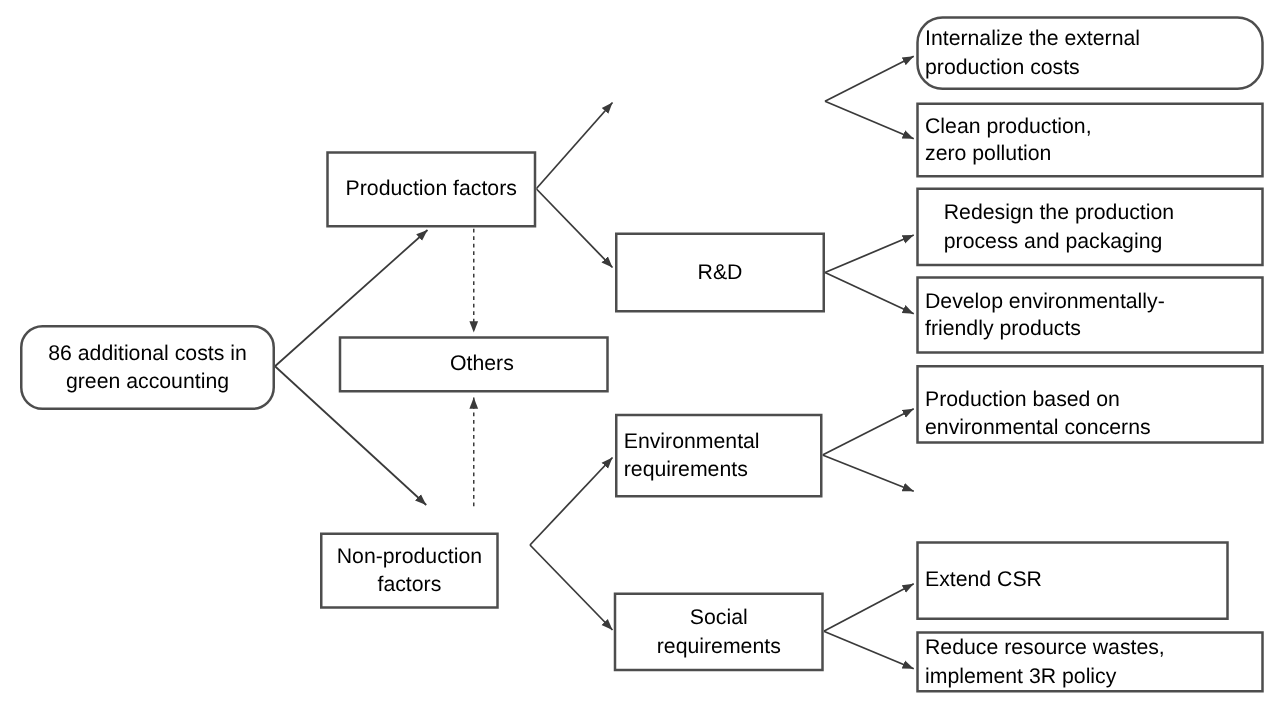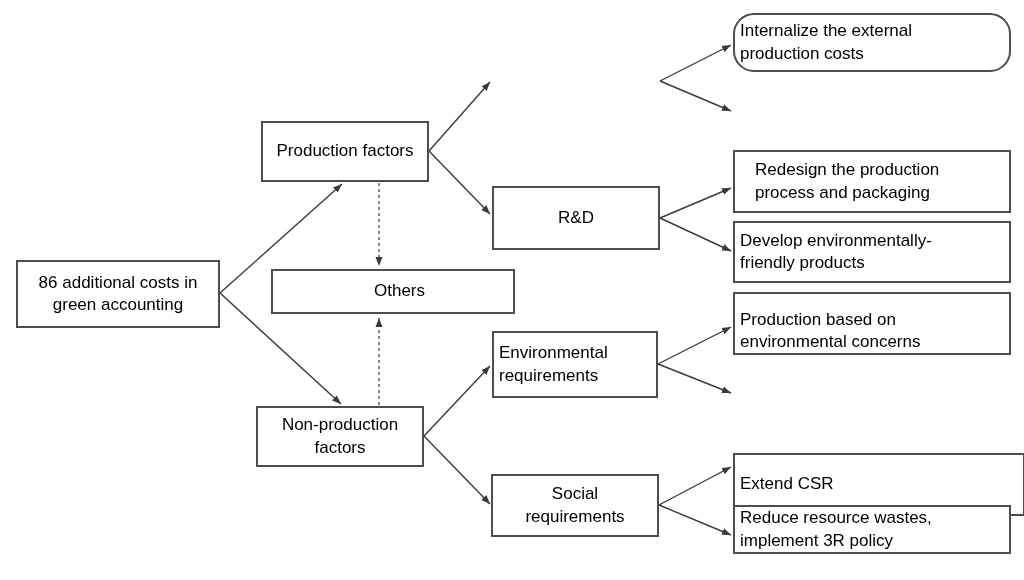--- a/index.html
+++ b/index.html
@@ -20,35 +20,35 @@
     display: flex;
     align-items: center;
     font-size: 17px;
     line-height: 1.3;
   }
   .node .lbl { white-space: pre-line; width: 100%; }
   .c { text-align: center; }
   .l { text-align: left; padding-left: 5px; }
   .l .lbl { width: auto; }
 
-  #n-root    { left: 16px;  top: 260px; width: 204px; height: 68px; }
+  #n-root    { left: 16px;  top: 260px; width: 204px; height: 68px; border-radius: 18px; }
   #n-pf      { left: 261px; top: 121px; width: 168px; height: 61px; }
-  #n-others  { left: 271px; top: 269px; width: 244px; height: 45px; padding-left: 13px; }
-  #n-npf     { left: 256px; top: 406px; width: 168px; height: 61px; }
+  #n-others  { left: 271px; top: 269px; width: 216px; height: 45px; padding-left: 13px; }
+  #n-npf     { left: 256px; top: 426px; width: 143px; height: 61px; }
   #n-product { left: 492px; top: 50px;  width: 168px; height: 63px; }
   #n-rnd     { left: 492px; top: 186px; width: 168px; height: 64px; }
   #n-env     { left: 492px; top: 331px; width: 166px; height: 67px; }
   #n-social  { left: 491px; top: 474px; width: 168px; height: 63px; }
   #n-leaf1   { left: 733px; top: 13px;  width: 278px; height: 59px; border-radius: 21px; }
   #n-leaf2   { left: 733px; top: 82px;  width: 278px; height: 60px; }
   #n-leaf3   { left: 733px; top: 150px; width: 278px; height: 63px; padding-left: 20px; }
   #n-leaf4   { left: 733px; top: 221px; width: 278px; height: 62px; }
   #n-leaf5   { left: 733px; top: 292px; width: 278px; height: 63px; align-items: flex-end; }
   #n-leaf6   { left: 733px; top: 363px; width: 278px; height: 62px; }
-  #n-leaf7   { left: 733px; top: 433px; width: 292px; height: 63px; margin-top: 20px; }
+  #n-leaf7   { left: 733px; top: 433px; width: 250px; height: 63px; }
   #n-leaf8   { left: 733px; top: 505px; width: 278px; height: 49px; }
 
   svg.connectors {
     position: absolute;
     left: 0; top: 0;
     width: 1024px; height: 580px;
     pointer-events: none;
   }
   .sl { stroke: #3a3a3a; stroke-width: 1.4; fill: none; }
   .dl { stroke: #3a3a3a; stroke-width: 1.2; fill: none; stroke-dasharray: 3 3; }
@@ -113,20 +113,24 @@
   <div class="node c" id="n-social">
     <span class="lbl">Social
 requirements</span>
   </div>
 
   <div class="node l" id="n-leaf1">
     <span class="lbl">Internalize the external
 production costs</span>
   </div>
 
+  <div class="node l" id="n-leaf2">
+    <span class="lbl">Clean production,
+zero pollution</span>
+  </div>
 
   <div class="node l" id="n-leaf3">
     <span class="lbl">Redesign the production
 process and packaging</span>
   </div>
 
   <div class="node l" id="n-leaf4">
     <span class="lbl">Develop environmentally-
 friendly products</span>
   </div>

